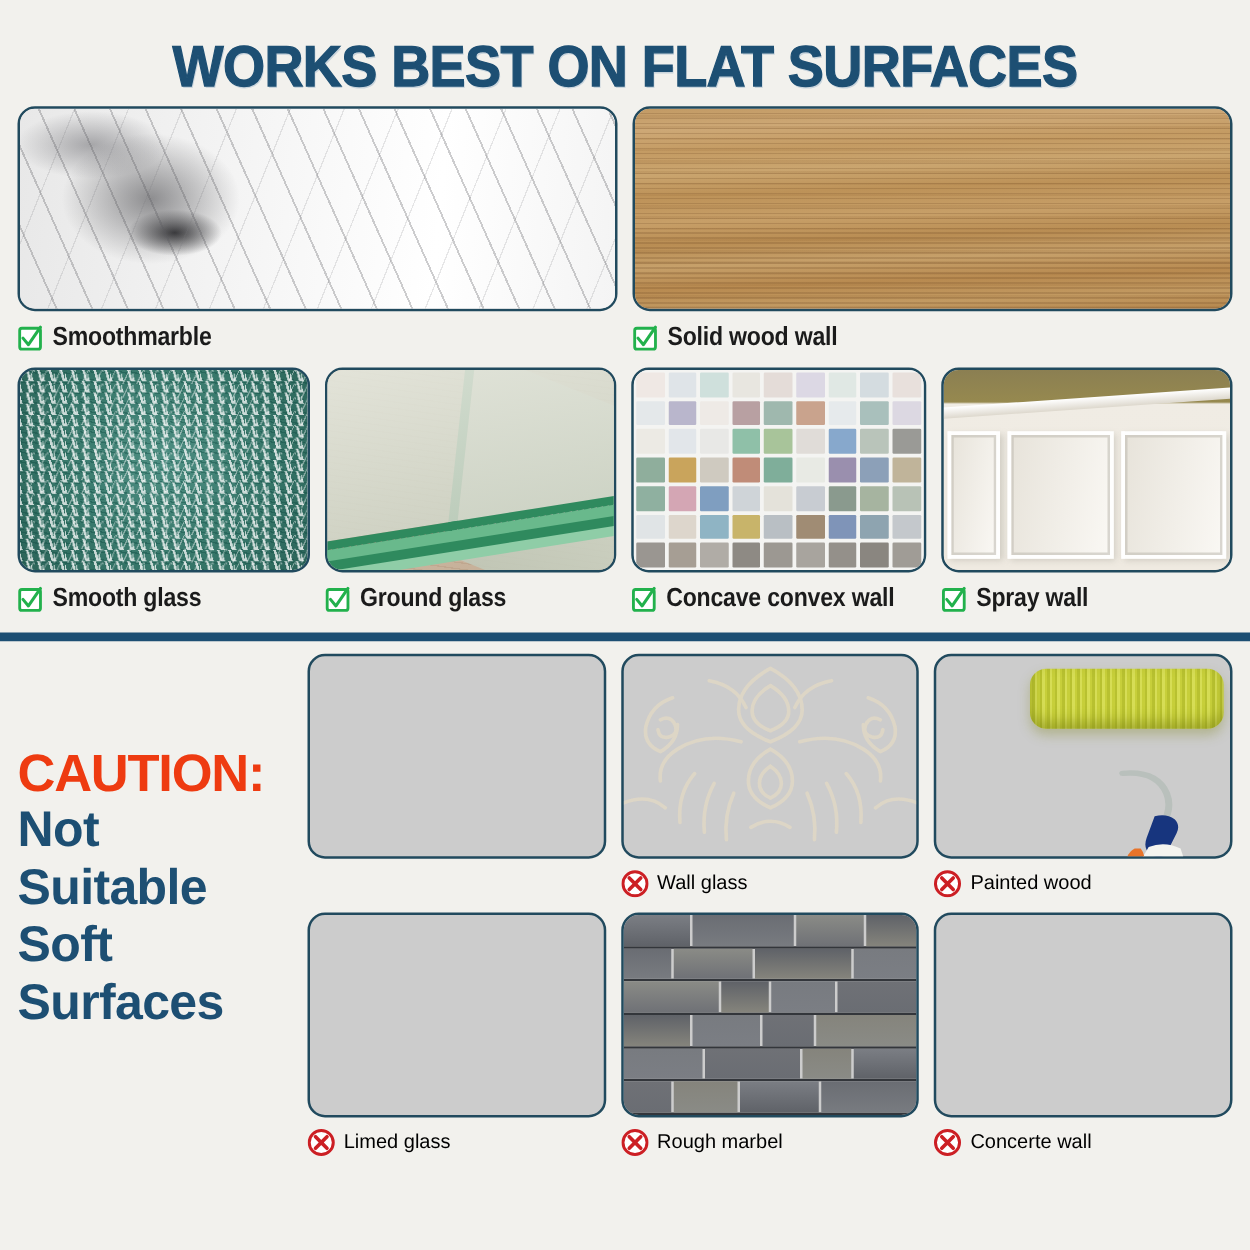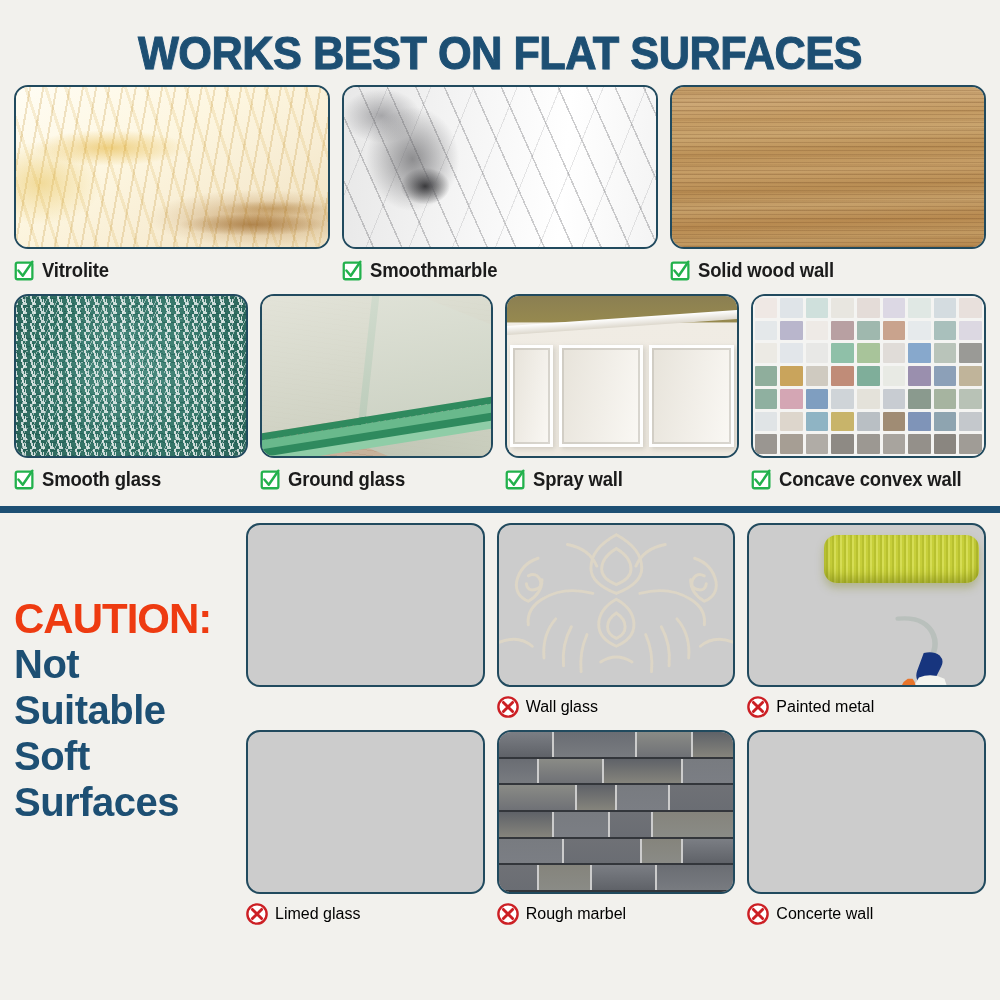--- a/index.html
+++ b/index.html
@@ -230,121 +230,85 @@
 </style>
 </head>
 <body>
 
 <div class="title">WORKS BEST ON FLAT SURFACES</div>
 
 <div class="good-section">
 
   <div class="row">
 
+
     <div class="cell">
       <div class="thumb">
-        <div class="tex tex-vitrolite"></div>
+        <div class="tex tex-marble"></div>
       </div>
       <div class="caption">
         <span class="chk">
           <svg viewBox="0 0 24 24" width="21" height="21">
               <rect x="2" y="3" width="19" height="19" rx="2" fill="#ffffff" stroke="#22b14c" stroke-width="2.6"></rect>
               <path d="M5 12 L10 18 L21 2" fill="none" stroke="#22b14c" stroke-width="2.8" stroke-linecap="round" stroke-linejoin="round"></path>
             </svg>
         </span>
-        <span class="lbl">Vitrolite</span>
+        <span class="lbl">Smoothmarble</span>
       </div>
     </div>
 
     <div class="cell">
       <div class="thumb">
-        <div class="tex tex-marble"></div>
+        <div class="tex tex-wood"></div>
       </div>
       <div class="caption">
         <span class="chk">
           <svg viewBox="0 0 24 24" width="21" height="21">
               <rect x="2" y="3" width="19" height="19" rx="2" fill="#ffffff" stroke="#22b14c" stroke-width="2.6"></rect>
               <path d="M5 12 L10 18 L21 2" fill="none" stroke="#22b14c" stroke-width="2.8" stroke-linecap="round" stroke-linejoin="round"></path>
             </svg>
         </span>
-        <span class="lbl">Smoothmarble</span>
-      </div>
-    </div>
+        <span class="lbl">Solid wood wall</span>
+      </div>
+    </div>
+
+  </div>
+
+  <div class="row">
 
     <div class="cell">
       <div class="thumb">
-        <div class="tex tex-wood"></div>
+        <div class="tex tex-glass"></div>
       </div>
       <div class="caption">
         <span class="chk">
           <svg viewBox="0 0 24 24" width="21" height="21">
               <rect x="2" y="3" width="19" height="19" rx="2" fill="#ffffff" stroke="#22b14c" stroke-width="2.6"></rect>
               <path d="M5 12 L10 18 L21 2" fill="none" stroke="#22b14c" stroke-width="2.8" stroke-linecap="round" stroke-linejoin="round"></path>
             </svg>
         </span>
-        <span class="lbl">Solid wood wall</span>
-      </div>
-    </div>
-
-  </div>
-
-  <div class="row">
+        <span class="lbl">Smooth glass</span>
+      </div>
+    </div>
 
     <div class="cell">
       <div class="thumb">
-        <div class="tex tex-glass"></div>
+        <div class="tex tex-groundglass">
+          <div class="gg-edge"></div>
+          <div class="gg-top"></div>
+        </div>
       </div>
       <div class="caption">
         <span class="chk">
           <svg viewBox="0 0 24 24" width="21" height="21">
               <rect x="2" y="3" width="19" height="19" rx="2" fill="#ffffff" stroke="#22b14c" stroke-width="2.6"></rect>
               <path d="M5 12 L10 18 L21 2" fill="none" stroke="#22b14c" stroke-width="2.8" stroke-linecap="round" stroke-linejoin="round"></path>
             </svg>
         </span>
-        <span class="lbl">Smooth glass</span>
-      </div>
-    </div>
-
-    <div class="cell">
-      <div class="thumb">
-        <div class="tex tex-groundglass">
-          <div class="gg-edge"></div>
-          <div class="gg-top"></div>
-        </div>
-      </div>
-      <div class="caption">
-        <span class="chk">
-          <svg viewBox="0 0 24 24" width="21" height="21">
-              <rect x="2" y="3" width="19" height="19" rx="2" fill="#ffffff" stroke="#22b14c" stroke-width="2.6"></rect>
-              <path d="M5 12 L10 18 L21 2" fill="none" stroke="#22b14c" stroke-width="2.8" stroke-linecap="round" stroke-linejoin="round"></path>
-            </svg>
-        </span>
         <span class="lbl">Ground glass</span>
-      </div>
-    </div>
-
-    <div class="cell">
-      <div class="thumb">
-        <div class="tex tex-spray">
-          <div class="rail"></div>
-          <div class="wains">
-            <span class="pnl"></span>
-            <span class="pnl"></span>
-            <span class="pnl"></span>
-          </div>
-        </div>
-      </div>
-      <div class="caption">
-        <span class="chk">
-          <svg viewBox="0 0 24 24" width="21" height="21">
-              <rect x="2" y="3" width="19" height="19" rx="2" fill="#ffffff" stroke="#22b14c" stroke-width="2.6"></rect>
-              <path d="M5 12 L10 18 L21 2" fill="none" stroke="#22b14c" stroke-width="2.8" stroke-linecap="round" stroke-linejoin="round"></path>
-            </svg>
-        </span>
-        <span class="lbl">Spray wall</span>
       </div>
     </div>
 
     <div class="cell">
       <div class="thumb">
         <div class="tex tex-mosaic">
           <div class="mosaic" id="mosaic-grid">
               <i style="background: rgb(239, 232, 228);"></i>
               <i style="background: rgb(223, 228, 232);"></i>
               <i style="background: rgb(207, 224, 220);"></i>
@@ -414,20 +378,42 @@
       <div class="caption">
         <span class="chk">
           <svg viewBox="0 0 24 24" width="21" height="21">
               <rect x="2" y="3" width="19" height="19" rx="2" fill="#ffffff" stroke="#22b14c" stroke-width="2.6"></rect>
               <path d="M5 12 L10 18 L21 2" fill="none" stroke="#22b14c" stroke-width="2.8" stroke-linecap="round" stroke-linejoin="round"></path>
             </svg>
         </span>
         <span class="lbl">Concave convex wall</span>
       </div>
     </div>
+
+    <div class="cell">
+      <div class="thumb">
+        <div class="tex tex-spray">
+          <div class="rail"></div>
+          <div class="wains">
+            <span class="pnl"></span>
+            <span class="pnl"></span>
+            <span class="pnl"></span>
+          </div>
+        </div>
+      </div>
+      <div class="caption">
+        <span class="chk">
+          <svg viewBox="0 0 24 24" width="21" height="21">
+              <rect x="2" y="3" width="19" height="19" rx="2" fill="#ffffff" stroke="#22b14c" stroke-width="2.6"></rect>
+              <path d="M5 12 L10 18 L21 2" fill="none" stroke="#22b14c" stroke-width="2.8" stroke-linecap="round" stroke-linejoin="round"></path>
+            </svg>
+        </span>
+        <span class="lbl">Spray wall</span>
+      </div>
+    </div>
   </div>
 </div>
 
 <div class="divider"></div>
 
 <div class="bad-section">
 
   <div class="caution">
     <div class="caution-word">CAUTION:</div>
     <div class="caution-sub">Not</div>
@@ -493,21 +479,21 @@
             </svg>
           </div>
         </div>
         <div class="bcaption">
           <span class="crs">
             <svg viewBox="0 0 24 24" width="22" height="22">
                 <circle cx="12" cy="12" r="10.5" fill="#ffffff" stroke="#cc1f24" stroke-width="2.6"></circle>
                 <path d="M7 7 L17 17 M17 7 L7 17" stroke="#cc1f24" stroke-width="3.2" stroke-linecap="round"></path>
               </svg>
           </span>
-          <span class="lbl">Painted metal</span>
+          <span class="lbl">Painted wood</span>
         </div>
       </div>
     </div>
 
     <div class="brow">
 
       <div class="cell">
         <div class="bthumb">
           <div class="tex tex-limed"></div>
         </div>

